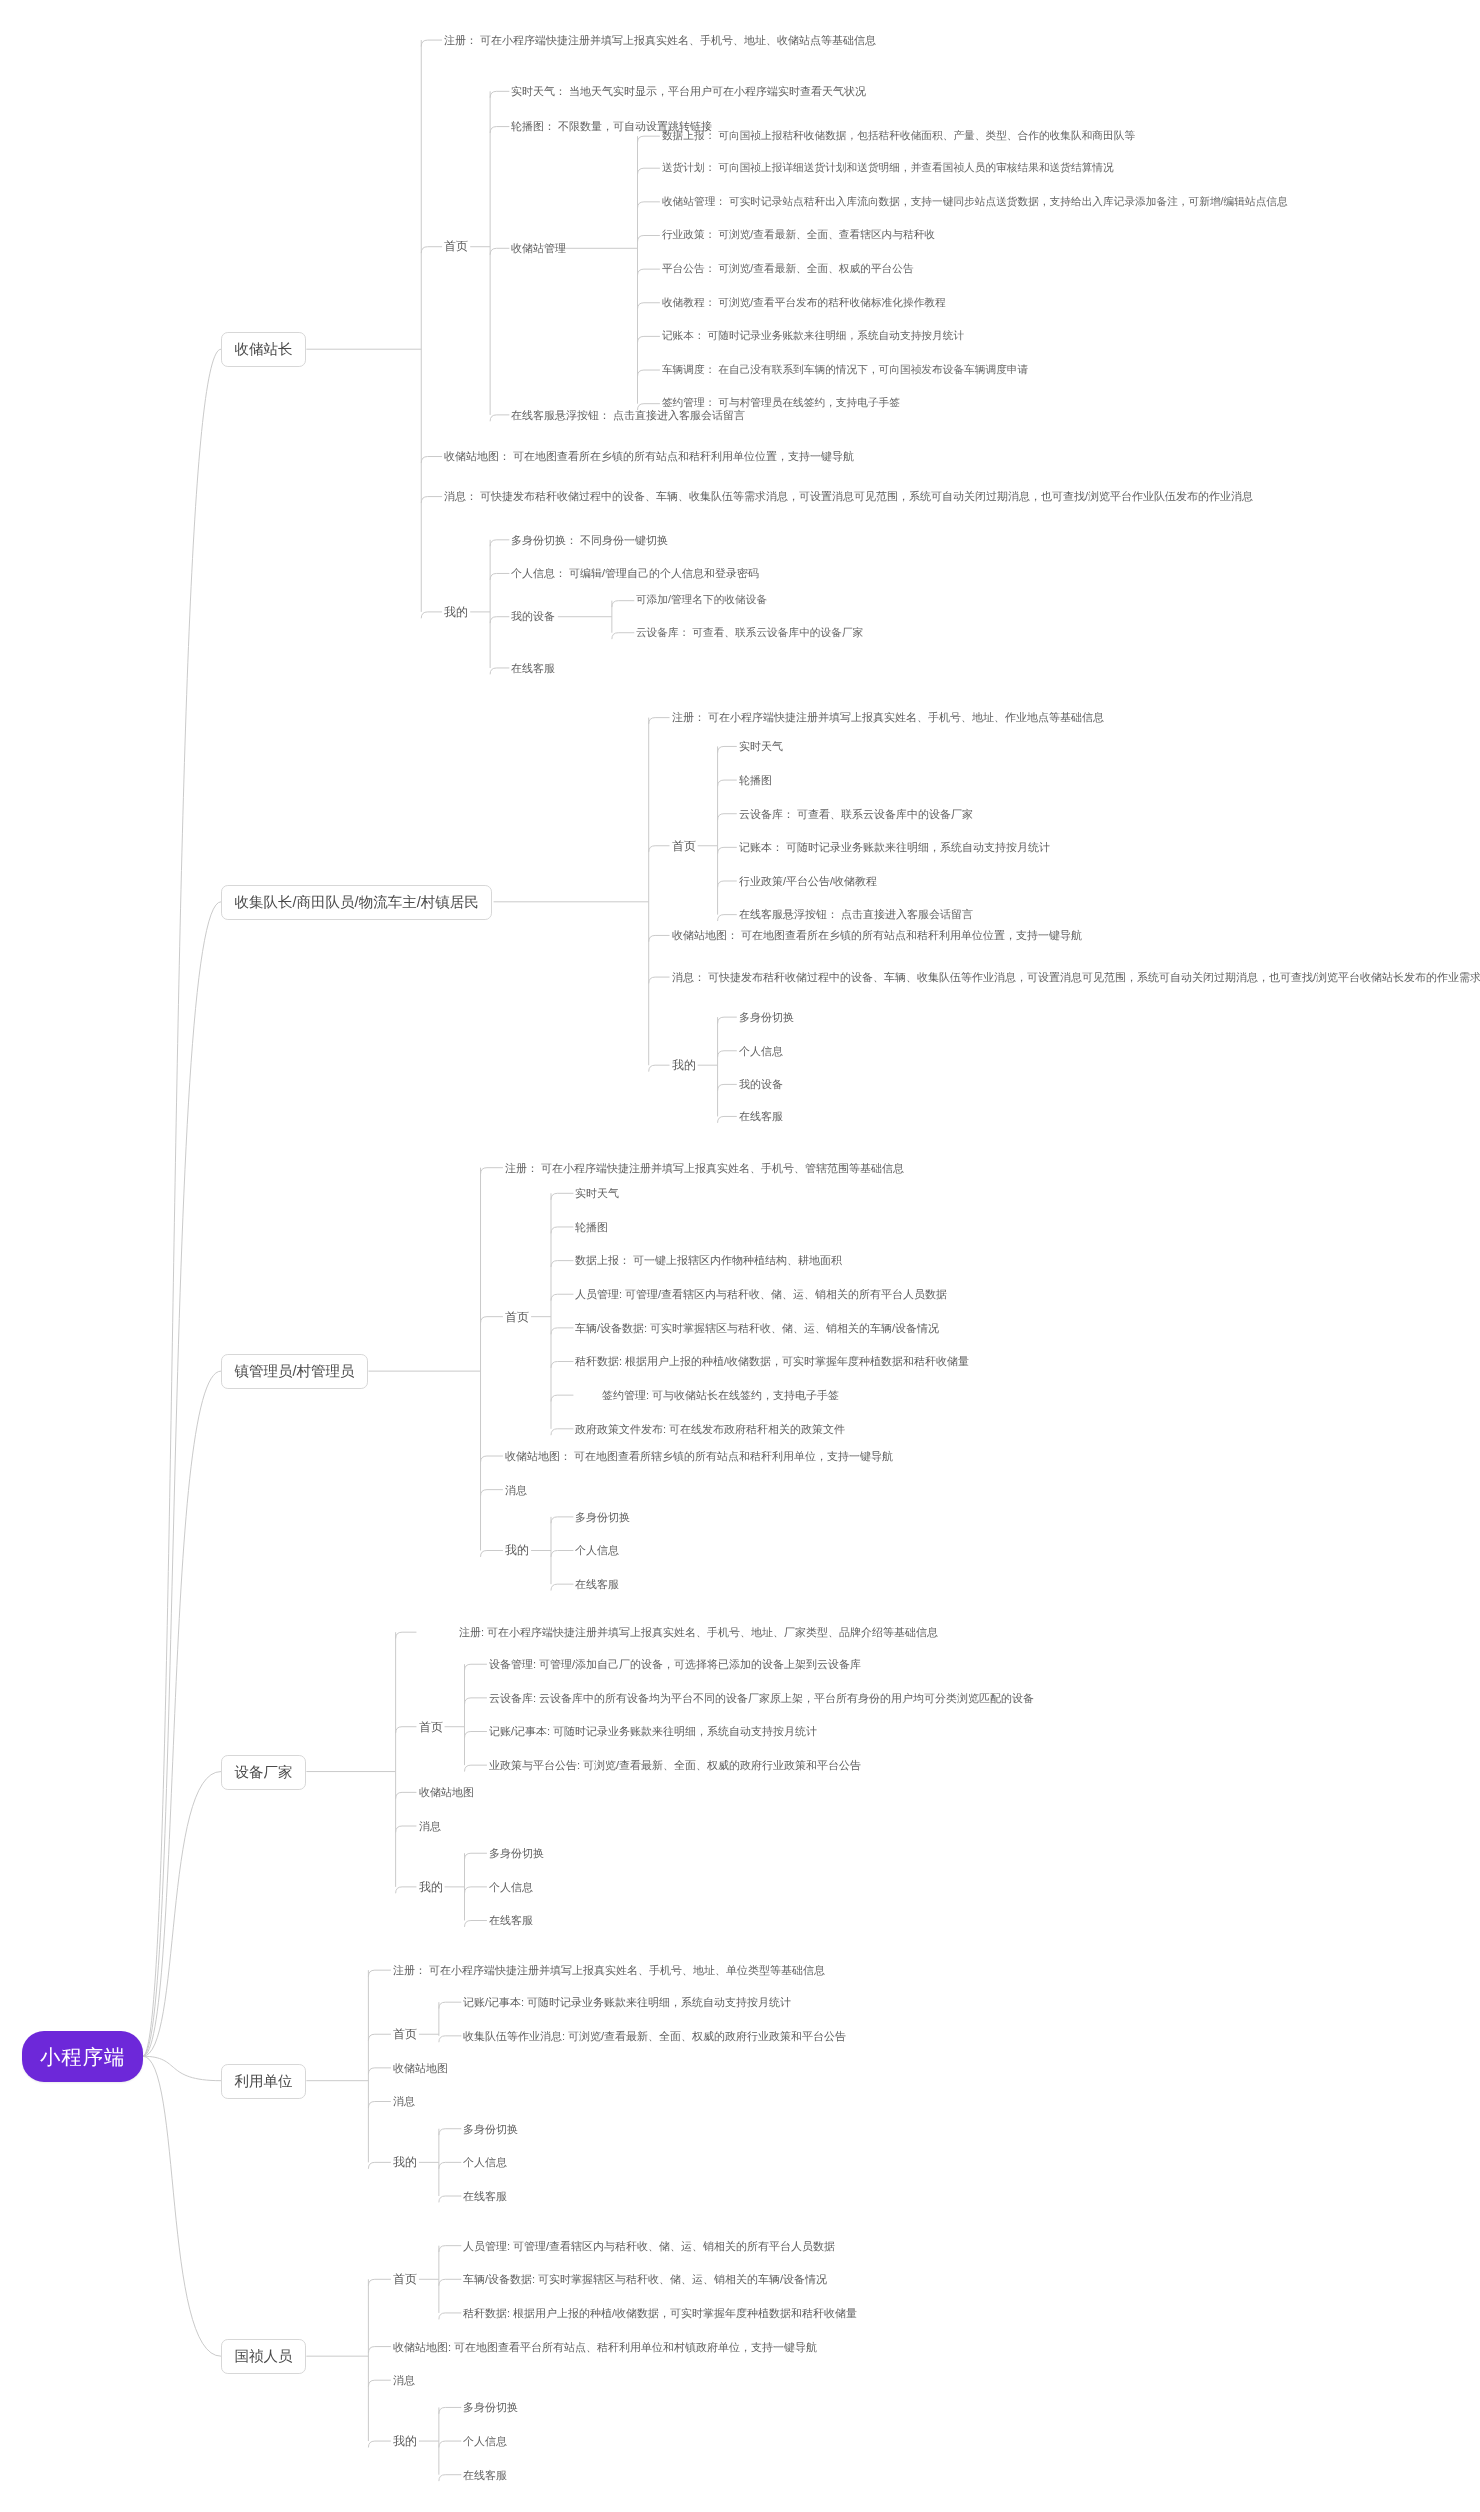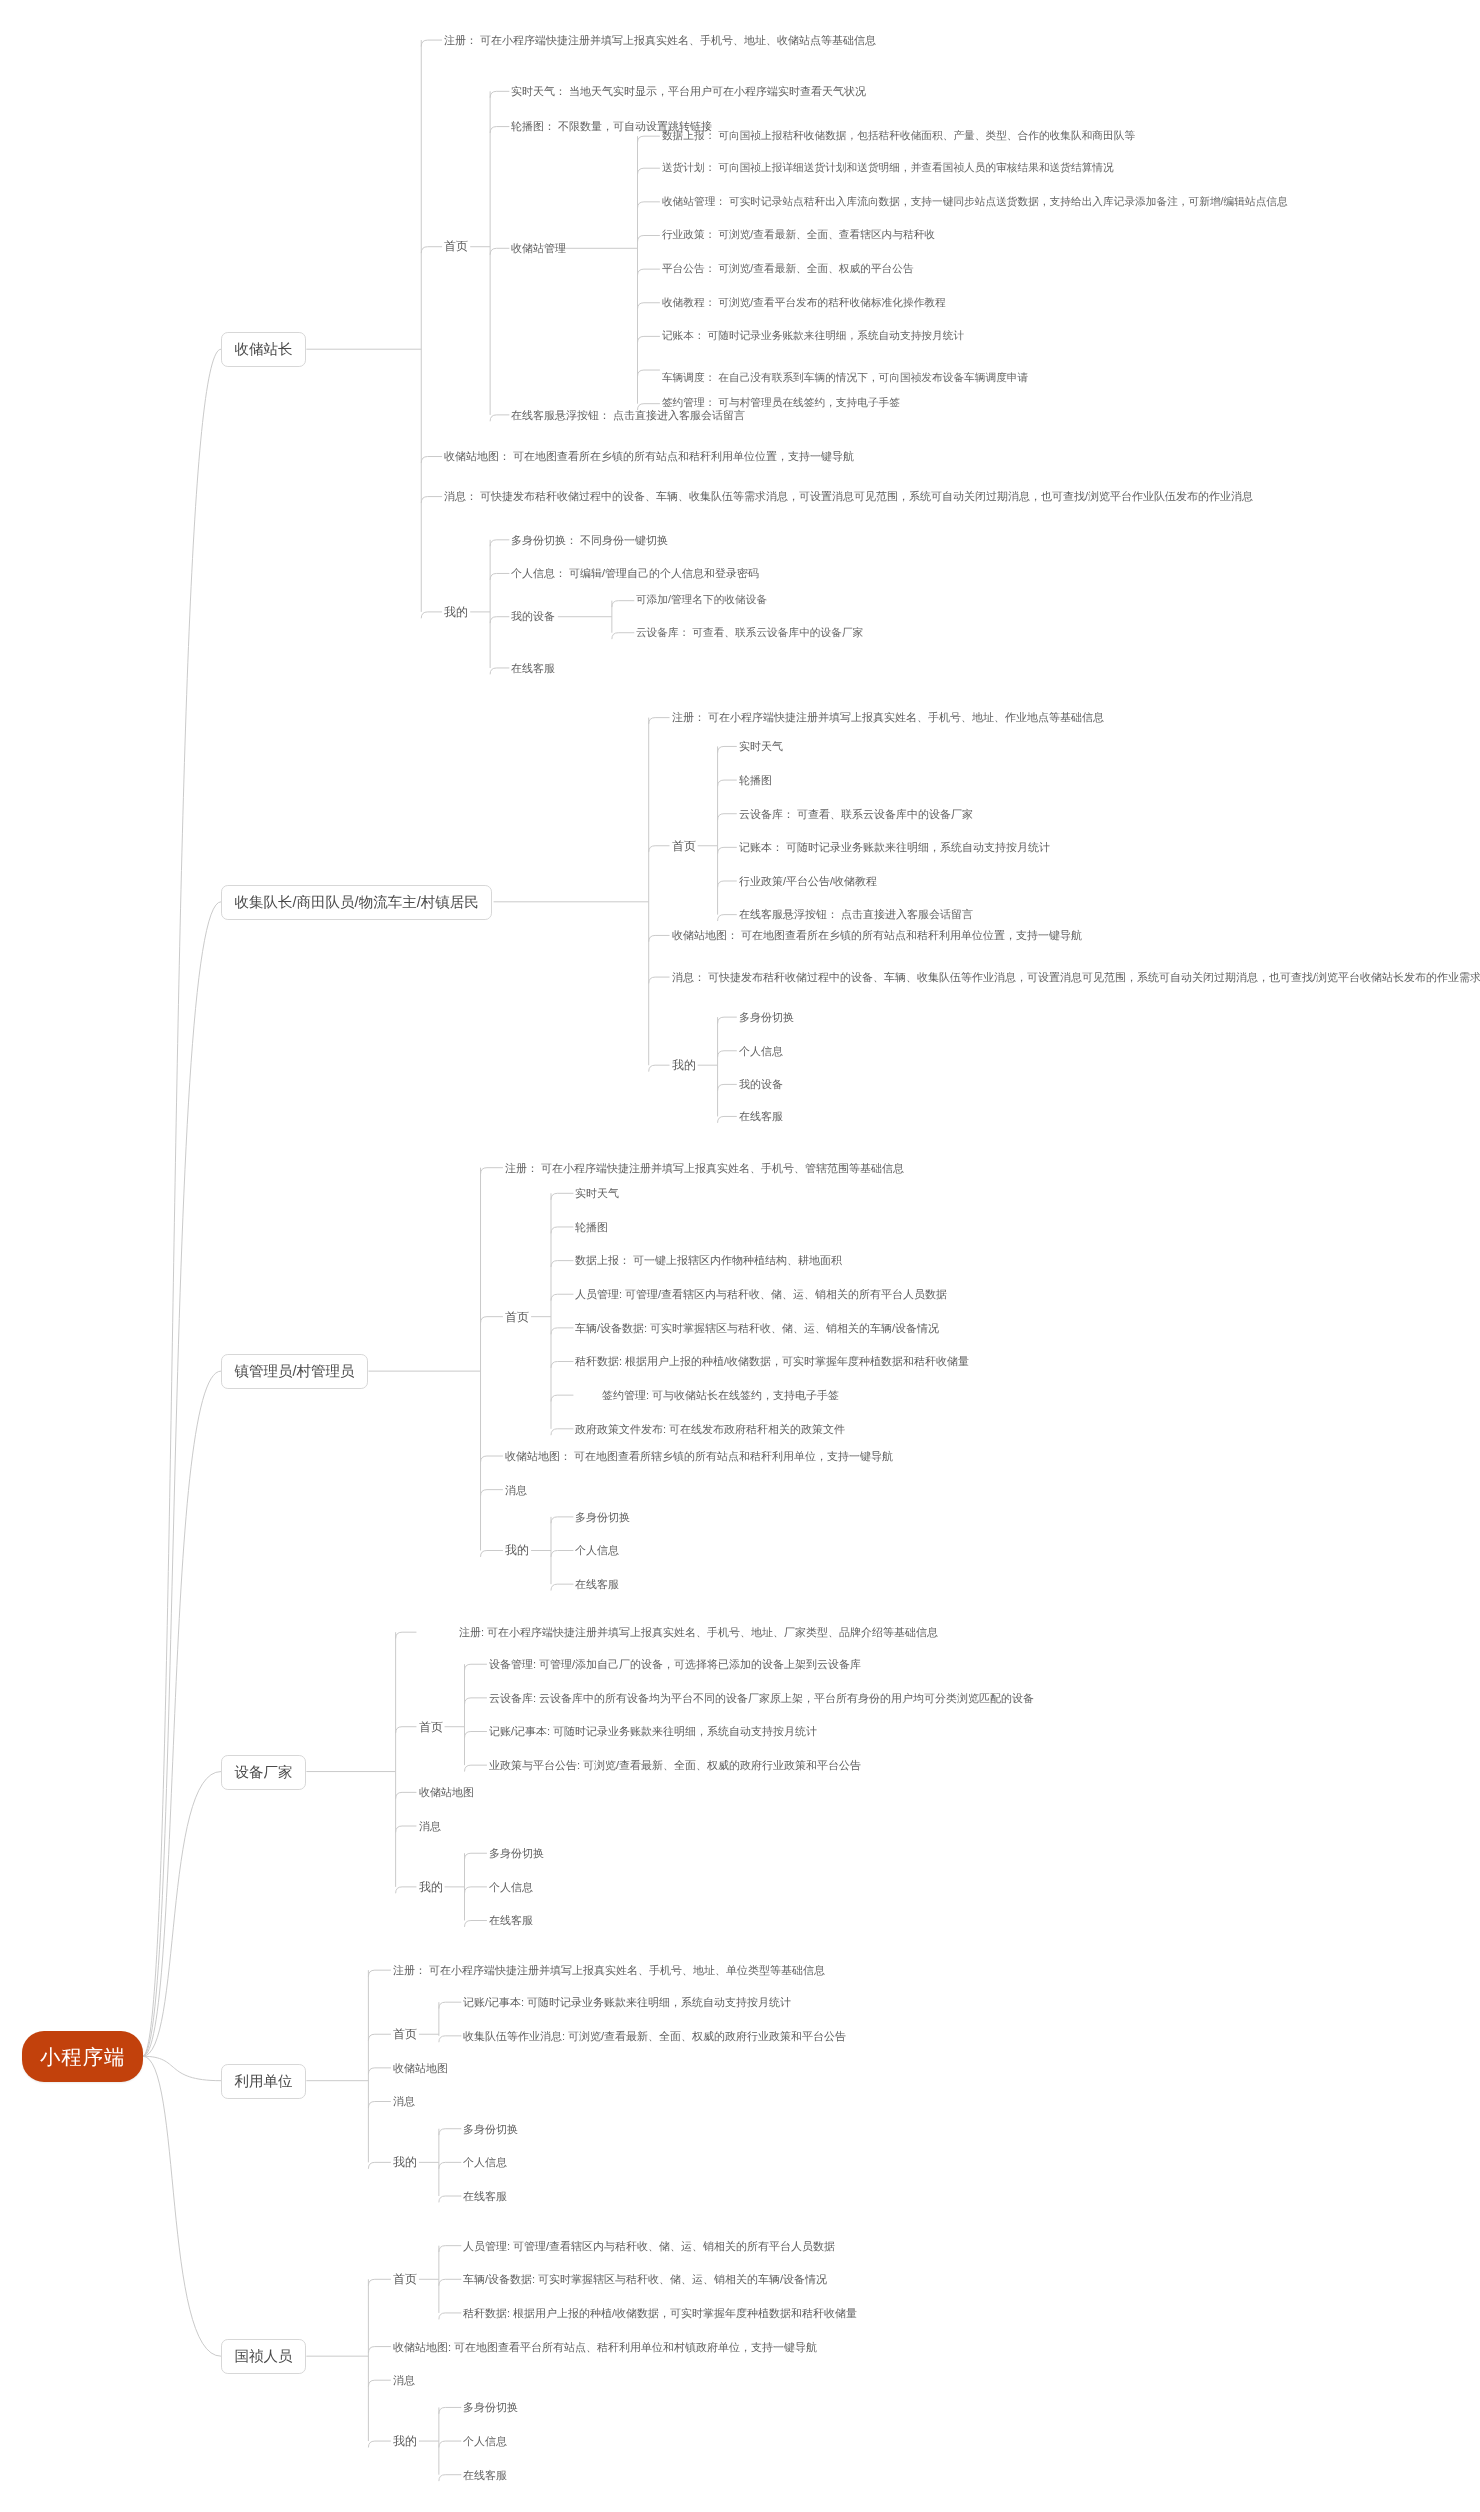--- a/index.html
+++ b/index.html
@@ -192,35 +192,35 @@
       <path d="M 379.8484848484849 2426.0757575757575 Q 379.8484848484849 2419.469696969697 386.4545454545455 2419.469696969697 L 402.969696969697 2419.469696969697" stroke="#c8c8c8" stroke-width="1" fill="none"></path>
       <path d="M 379.8484848484849 2460.757575757576 Q 379.8484848484849 2454.1515151515155 386.4545454545455 2454.1515151515155 L 402.969696969697 2454.1515151515155" stroke="#c8c8c8" stroke-width="1" fill="none"></path>
       <path d="M 379.8484848484849 2523.5151515151515 Q 379.8484848484849 2516.909090909091 386.4545454545455 2516.909090909091 L 402.969696969697 2516.909090909091" stroke="#c8c8c8" stroke-width="1" fill="none"></path>
       <path d="M 431.969696969697 2516.909090909091 L 452.51515151515156 2516.909090909091" stroke="#c8c8c8" stroke-width="1" fill="none"></path>
       <path d="M 452.51515151515156 2482.227272727273 L 452.51515151515156 2551.590909090909" stroke="#c8c8c8" stroke-width="1" fill="none"></path>
       <path d="M 452.51515151515156 2488.8333333333335 Q 452.51515151515156 2482.227272727273 459.1212121212122 2482.227272727273 L 475.6363636363637 2482.227272727273" stroke="#c8c8c8" stroke-width="1" fill="none"></path>
       <path d="M 452.51515151515156 2523.5151515151515 Q 452.51515151515156 2516.909090909091 459.1212121212122 2516.909090909091 L 475.6363636363637 2516.909090909091" stroke="#c8c8c8" stroke-width="1" fill="none"></path>
       <path d="M 452.51515151515156 2558.1969696969695 Q 452.51515151515156 2551.590909090909 459.1212121212122 2551.590909090909 L 475.6363636363637 2551.590909090909" stroke="#c8c8c8" stroke-width="1" fill="none"></path>
     </svg>
   <div id="nodes">
-      <div class="node root" style="left: 22.4px; background: #c2410c; top: 2031px; border-radius: 22px;">小程序端</div>
+      <div class="node root" style="left: 22.4px; background: #6d28d9; top: 2031px; border-radius: 22px;">小程序端</div>
       <div class="node lv2" style="left: 221px; top: 332px;">收储站长</div>
       <div class="node lv4" style="left: 442px; top: 32px;">注册： 可在小程序端快捷注册并填写上报真实姓名、手机号、地址、收储站点等基础信息</div>
       <div class="node lv3" style="left: 442px; top: 237px;">首页</div>
       <div class="node lv4" style="left: 509px; top: 83px;">实时天气： 当地天气实时显示，平台用户可在小程序端实时查看天气状况</div>
       <div class="node lv4" style="left: 509px; top: 118px;">轮播图： 不限数量，可自动设置跳转链接</div>
       <div class="node lv4" style="left: 509px; top: 240px;">收储站管理</div>
       <div class="node lv5" style="left: 660px; top: 128px;">数据上报： 可向国祯上报秸秆收储数据，包括秸秆收储面积、产量、类型、合作的收集队和商田队等</div>
       <div class="node lv5" style="left: 660px; top: 160px; text-align: right;">送货计划： 可向国祯上报详细送货计划和送货明细，并查看国祯人员的审核结果和送货结算情况</div>
       <div class="node lv5" style="left: 660px; top: 194px;">收储站管理： 可实时记录站点秸秆出入库流向数据，支持一键同步站点送货数据，支持给出入库记录添加备注，可新增/编辑站点信息</div>
       <div class="node lv5" style="left: 660px; top: 227px;">行业政策： 可浏览/查看最新、全面、查看辖区内与秸秆收</div>
       <div class="node lv5" style="left: 660px; top: 261px;">平台公告： 可浏览/查看最新、全面、权威的平台公告</div>
       <div class="node lv5" style="left: 660px; top: 295px;">收储教程： 可浏览/查看平台发布的秸秆收储标准化操作教程</div>
       <div class="node lv5" style="left: 660px; top: 328px;">记账本： 可随时记录业务账款来往明细，系统自动支持按月统计</div>
-      <div class="node lv5" style="left: 660px; top: 362px; margin-top: 8px;">车辆调度： 在自己没有联系到车辆的情况下，可向国祯发布设备车辆调度申请</div>
+      <div class="node lv5" style="left: 660px; top: 362px;">车辆调度： 在自己没有联系到车辆的情况下，可向国祯发布设备车辆调度申请</div>
       <div class="node lv5" style="left: 660px; top: 395px;">签约管理： 可与村管理员在线签约，支持电子手签</div>
       <div class="node lv4" style="left: 509px; top: 407px;">在线客服悬浮按钮： 点击直接进入客服会话留言</div>
       <div class="node lv4" style="left: 442px; top: 448px;">收储站地图： 可在地图查看所在乡镇的所有站点和秸秆利用单位位置，支持一键导航</div>
       <div class="node lv4 wrapnode" style="left: 442px; width: 1137px; top: 488px;">消息： 可快捷发布秸秆收储过程中的设备、车辆、收集队伍等需求消息，可设置消息可见范围，系统可自动关闭过期消息，也可查找/浏览平台作业队伍发布的作业消息</div>
       <div class="node lv3" style="left: 442px; top: 603px;">我的</div>
       <div class="node lv4" style="left: 509px; top: 532px;">多身份切换： 不同身份一键切换</div>
       <div class="node lv4" style="left: 509px; top: 565px;">个人信息： 可编辑/管理自己的个人信息和登录密码</div>
       <div class="node lv4" style="left: 509px; top: 608px;">我的设备</div>
       <div class="node lv5" style="left: 634px; top: 592px;">可添加/管理名下的收储设备</div>
       <div class="node lv5" style="left: 634px; top: 625px;">云设备库： 可查看、联系云设备库中的设备厂家</div>

